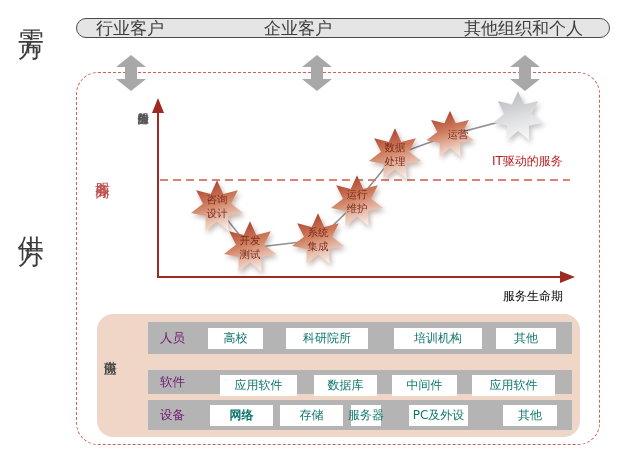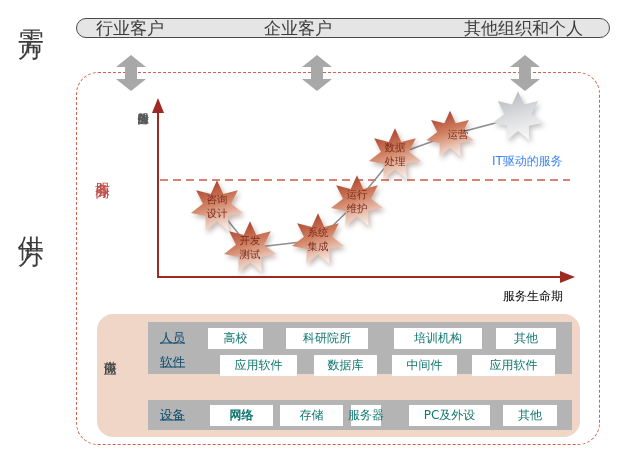--- a/index.html
+++ b/index.html
@@ -19,34 +19,34 @@
   .pill-label{position:absolute;top:50%;transform:translateY(-50%);font-size:17px;color:#3c3c3c;white-space:nowrap;}
   
   .varrow{width:32px;height:36px;}
   
   .frame{
     left:76px;top:72px;width:524px;height:373px;box-sizing:border-box;
     border:1.6px dashed #d4604f;border-radius:22px;
   }
   .provider-label{left:92px;top:171px;font-size:15px;color:#c0504d;line-height:1.3;}
   .yaxis-label{left:136px;top:104px;font-size:11.5px;color:#555;line-height:1.15;}
-  .zone-label{font-size:12px;color:#3b82f6;white-space:nowrap;}
+  .zone-label{font-size:12px;color:#b91c1c;white-space:nowrap;}
   .xaxis-label{left:503px;top:288px;font-size:12px;color:#000000;white-space:nowrap;}
   
   .star{position:absolute;filter:drop-shadow(2.5px 3px 2.5px rgba(90,50,35,0.35));}
   .star.gray{filter:drop-shadow(2.5px 3px 2.5px rgba(60,60,60,0.3));}
   .star-label{
     position:absolute;transform:translate(-50%,-50%);text-align:center;
     font-size:10.5px;line-height:1.3;color:#7c2c1d;white-space:pre-line;
   }
   
   .sup-box{left:97px;top:314px;width:483px;height:123px;background:#f0d6c7;border-radius:16px;}
   .sup-label{left:103px;top:351px;font-size:13px;color:#454545;line-height:1.05;}
   .sup-row{left:51px;width:424px;background:#b4b4b4;}
-  .row-label{position:absolute;left:12px;top:50%;transform:translateY(-50%);font-size:12.5px;color:#0c4a6e;white-space:nowrap;text-decoration:underline;}
+  .row-label{position:absolute;left:12px;top:50%;transform:translateY(-50%);font-size:12.5px;color:#701a75;white-space:nowrap;}
   .sup-item{
     position:absolute;height:21px;background:#ffffff;
     display:flex;align-items:center;justify-content:center;
     font-size:12px;color:#0f766e;white-space:nowrap;
   }
 </style>
 </head>
 <body>
 
 <div id="canvas">
@@ -153,31 +153,31 @@
     <div class="abs vtext sup-label" style="left:6px;top:37px;">供应商</div>
 
     <div class="abs sup-row" style="top:8px;height:32px;">
       <span class="row-label">人员</span>
       <div class="sup-item" style="left:60px;top:5.5px;width:55px;">高校</div>
       <div class="sup-item" style="left:246px;top:5.5px;width:88px;">培训机构</div>
       <div class="sup-item" style="left:138px;top:5.5px;width:82px;">科研院所</div>
       <div class="sup-item" style="left:348px;top:5.5px;width:60px;">其他</div>
     </div>
 
-    <div class="abs sup-row" style="top:36px;height:24px;">
+    <div class="abs sup-row" style="top:56px;height:24px;">
       <span class="row-label">软件</span>
       <div class="sup-item" style="left:72px;top:4.5px;width:77px;">应用软件</div>
       <div class="sup-item" style="left:166px;top:4.5px;width:63px;">数据库</div>
       <div class="sup-item" style="left:244px;top:4.5px;width:65px;">中间件</div>
       <div class="sup-item" style="left:324px;top:4.5px;width:83px;">应用软件</div>
     </div>
 
     <div class="abs sup-row" style="top:86px;height:30px;">
       <span class="row-label">设备</span>
       <div class="sup-item" style="left:62px;top:4.5px;width:63px;font-weight:bold;">网络</div>
       <div class="sup-item" style="left:132px;top:4.5px;width:63px;">存储</div>
       <div class="sup-item" style="left:203px;top:4.5px;width:30px;">服务器</div>
-      <div class="sup-item" style="left:261px;top:4.5px;width:81px;">PC及外设</div>
+      <div class="sup-item" style="left:261px;top:4.5px;width:59px;">PC及外设</div>
       <div class="sup-item" style="left:355px;top:4.5px;width:54px;">其他</div>
     </div>
   </div>
 
 </div>
 
 </body></html>

